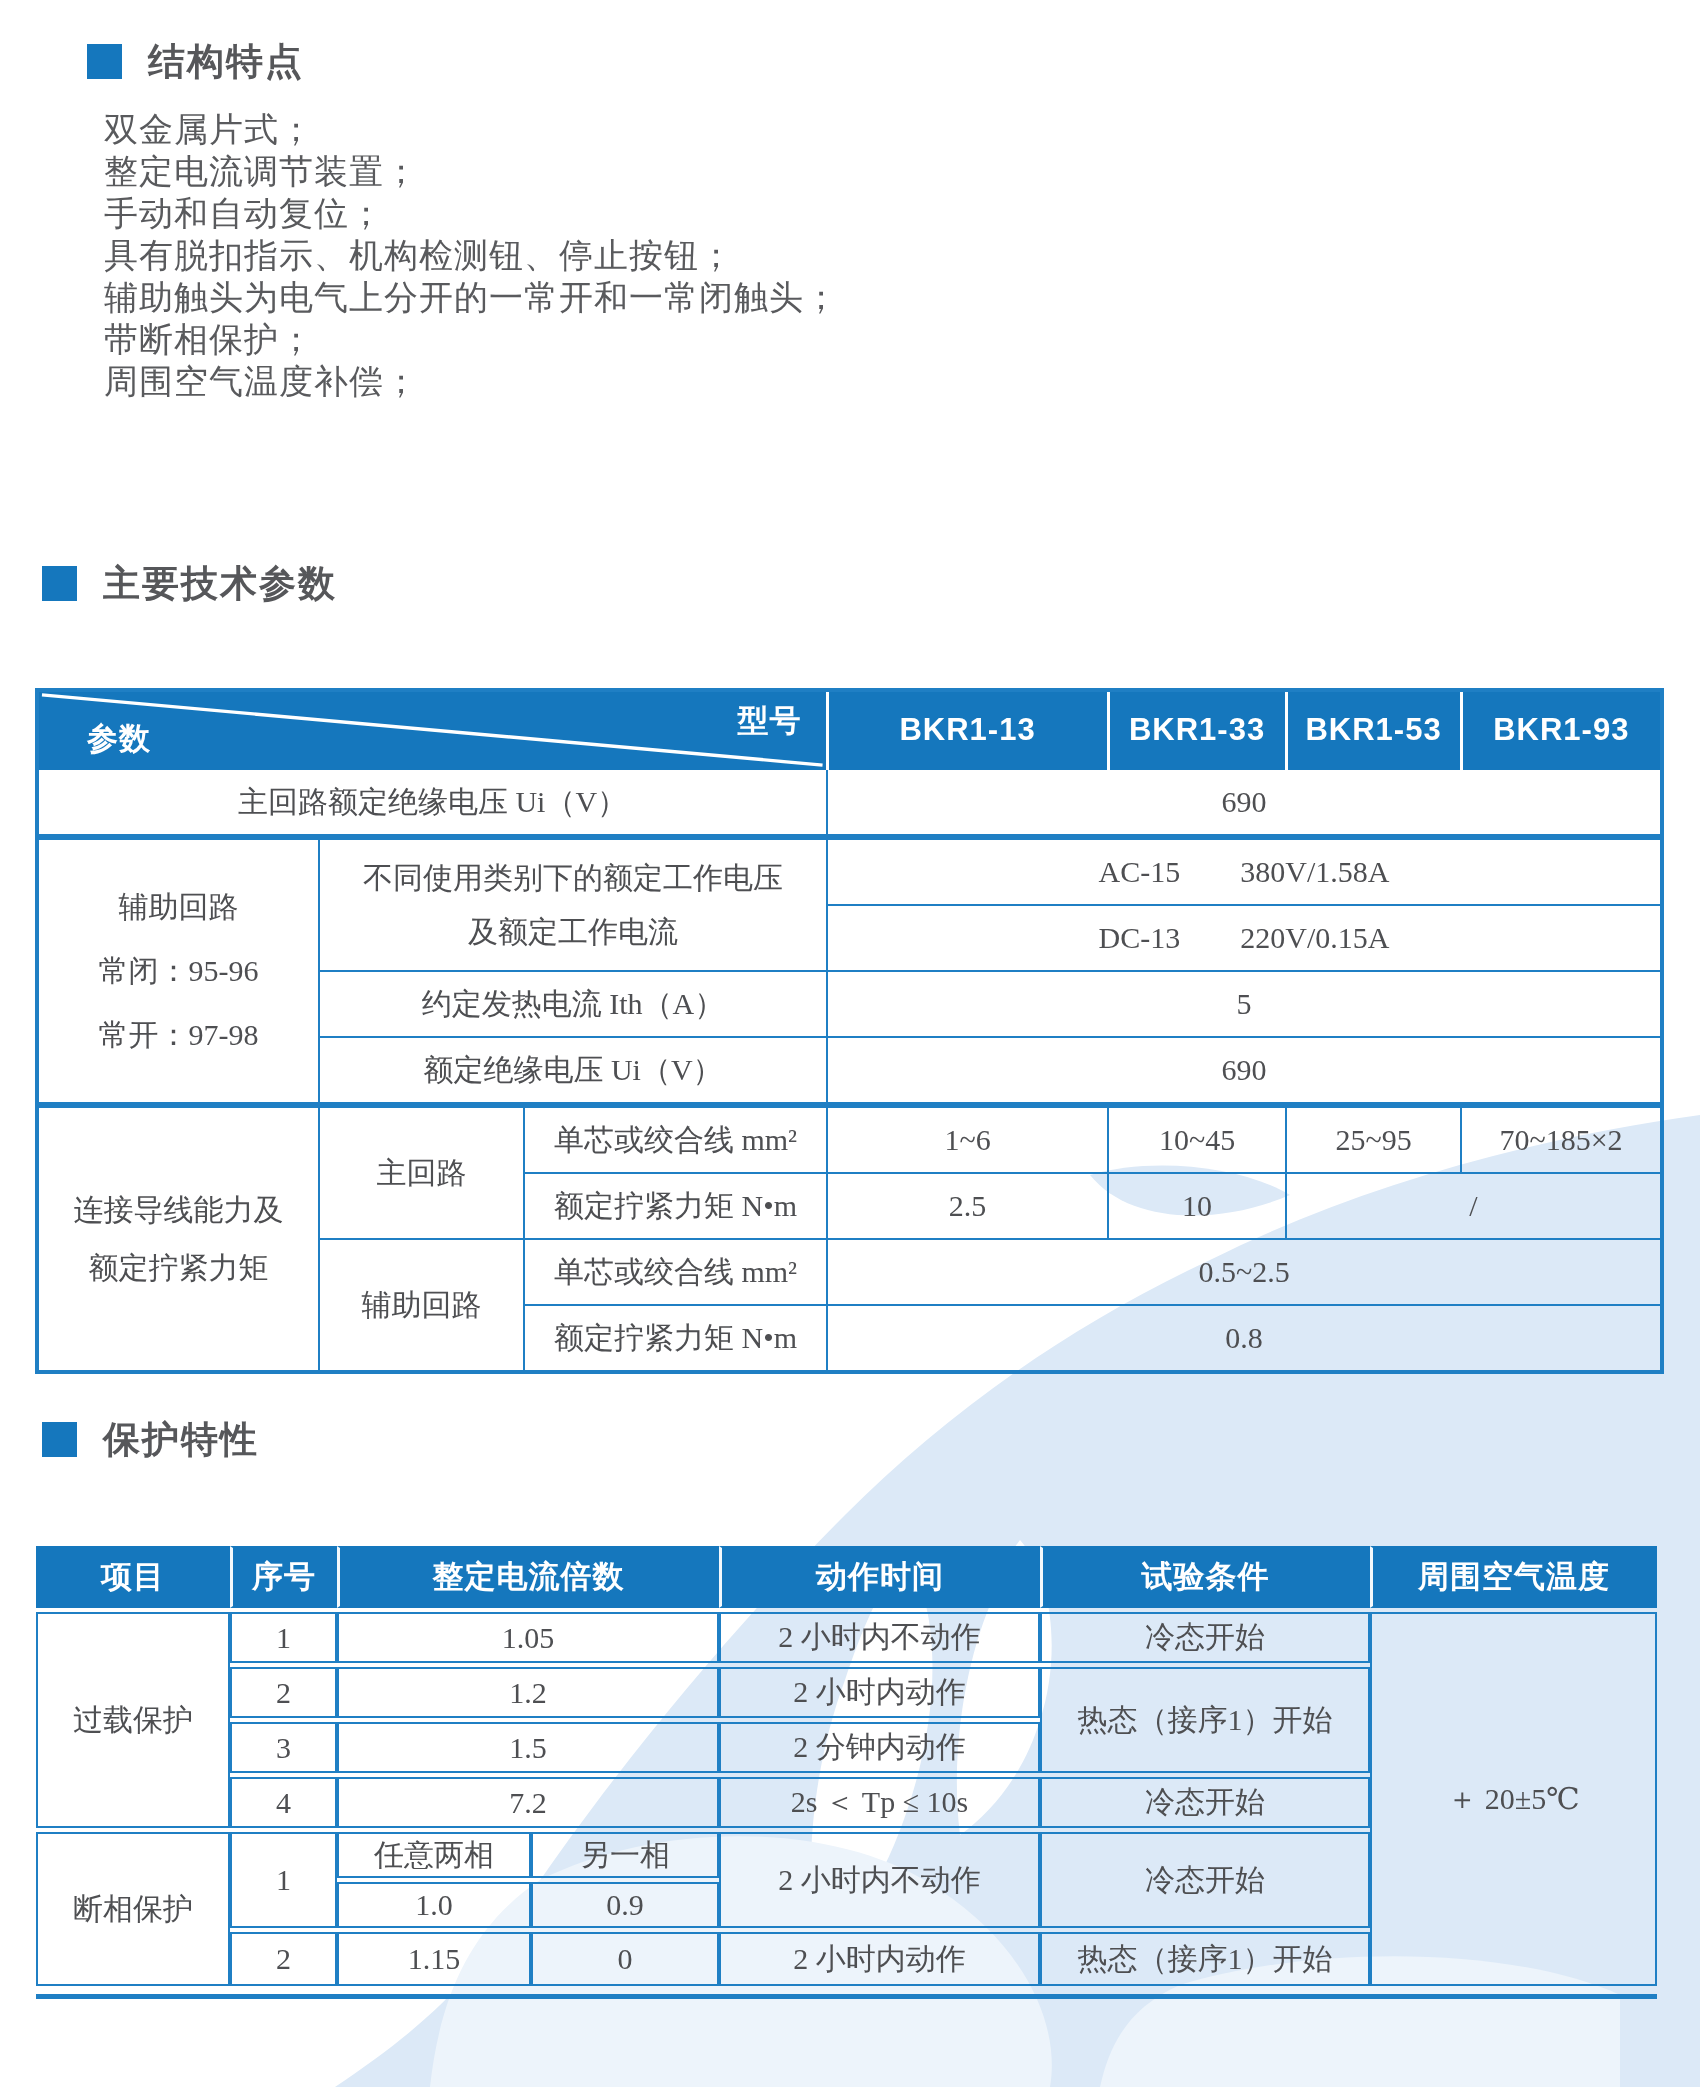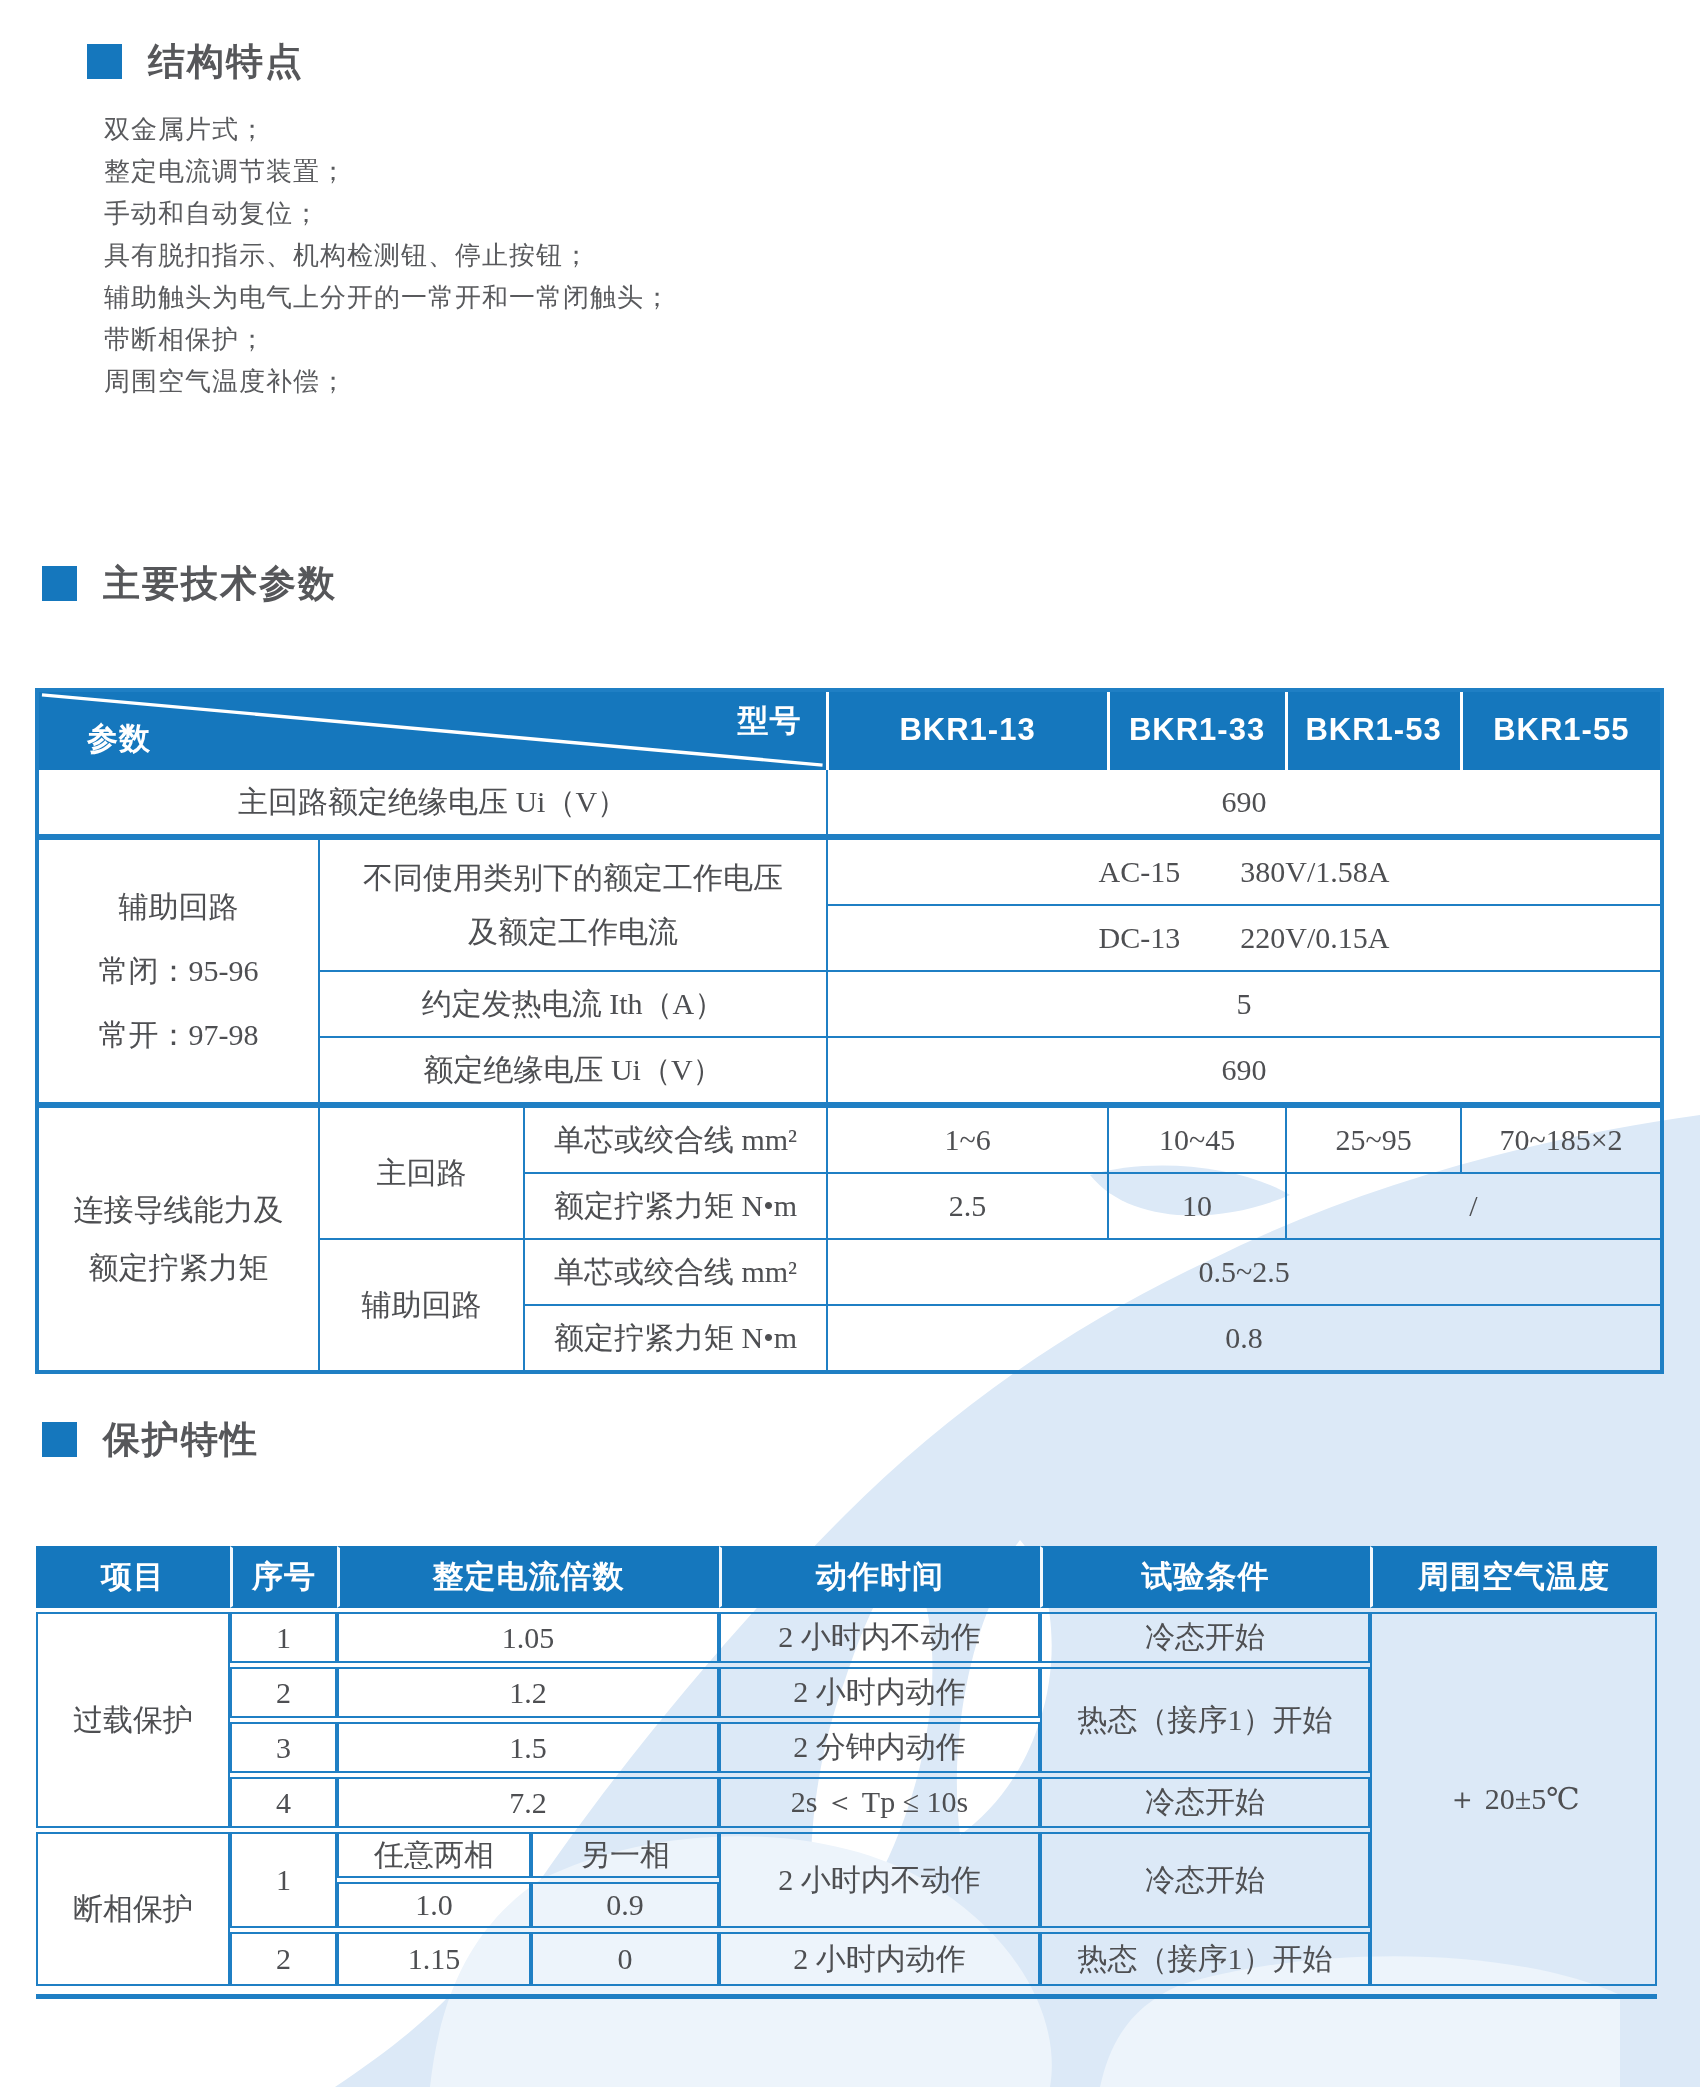--- a/index.html
+++ b/index.html
@@ -18,21 +18,21 @@
     display:flex;align-items:center;gap:26px;
   }
   .sec-bullet{width:35px;height:35px;background:#1577bd;flex:0 0 auto;}
   .sec-title{
     font-size:37px;font-weight:700;color:#56575a;letter-spacing:2px;
     line-height:35px;
   }
   
   #feature-list{
     position:absolute;left:104px;top:108px;z-index:2;
-    font-size:26px;color:#595a5d;letter-spacing:1px;
+    font-size:34px;color:#595a5d;letter-spacing:1px;
   }
   #feature-list .fitem{height:42px;line-height:42px;}
   
   .twrap{position:absolute;z-index:2;}
   table{table-layout:fixed;}
   td,th{
     text-align:center;vertical-align:middle;
     overflow:hidden;padding:0 4px;
   }
   td{
@@ -137,21 +137,21 @@
     <th class="corner" colspan="3">
       <svg viewBox="0 0 790 78" preserveAspectRatio="none">
         <line x1="3" y1="3" x2="787" y2="75" stroke="#ffffff" stroke-width="3.5"></line>
       </svg>
       <span class="corner-model">型号</span>
       <span class="corner-param">参数</span>
     </th>
     <th class="model">BKR1-13</th>
     <th class="model">BKR1-33</th>
     <th class="model">BKR1-53</th>
-    <th class="model">BKR1-55</th>
+    <th class="model">BKR1-93</th>
   </tr>
   <tr>
     <td colspan="3">主回路额定绝缘电压 Ui（V）</td>
     <td colspan="4">690</td>
   </tr>
   <tr class="gsep">
     <td rowspan="4" class="ml auxg">辅助回路
 常闭：95-96
 常开：97-98</td>
     <td colspan="2" rowspan="2" class="ml usage">不同使用类别下的额定工作电压

